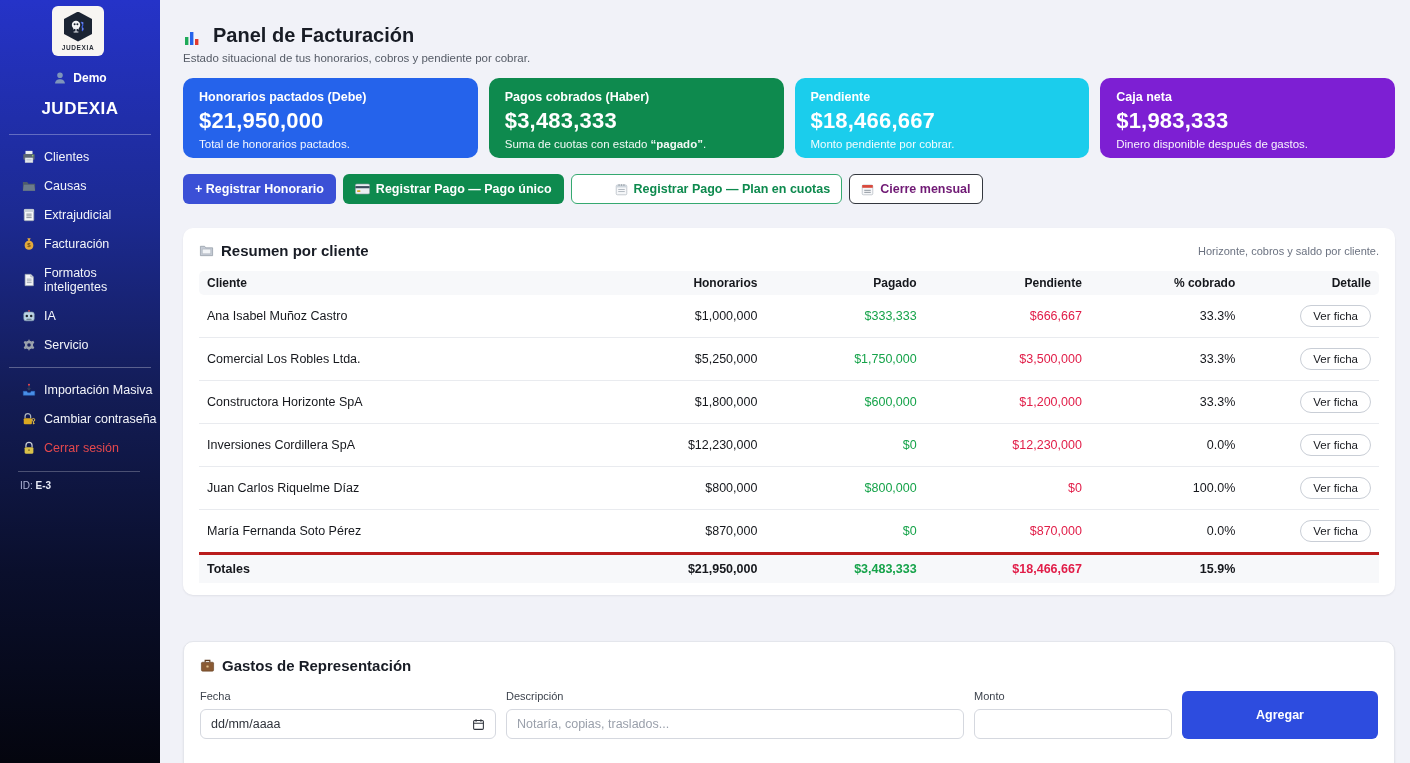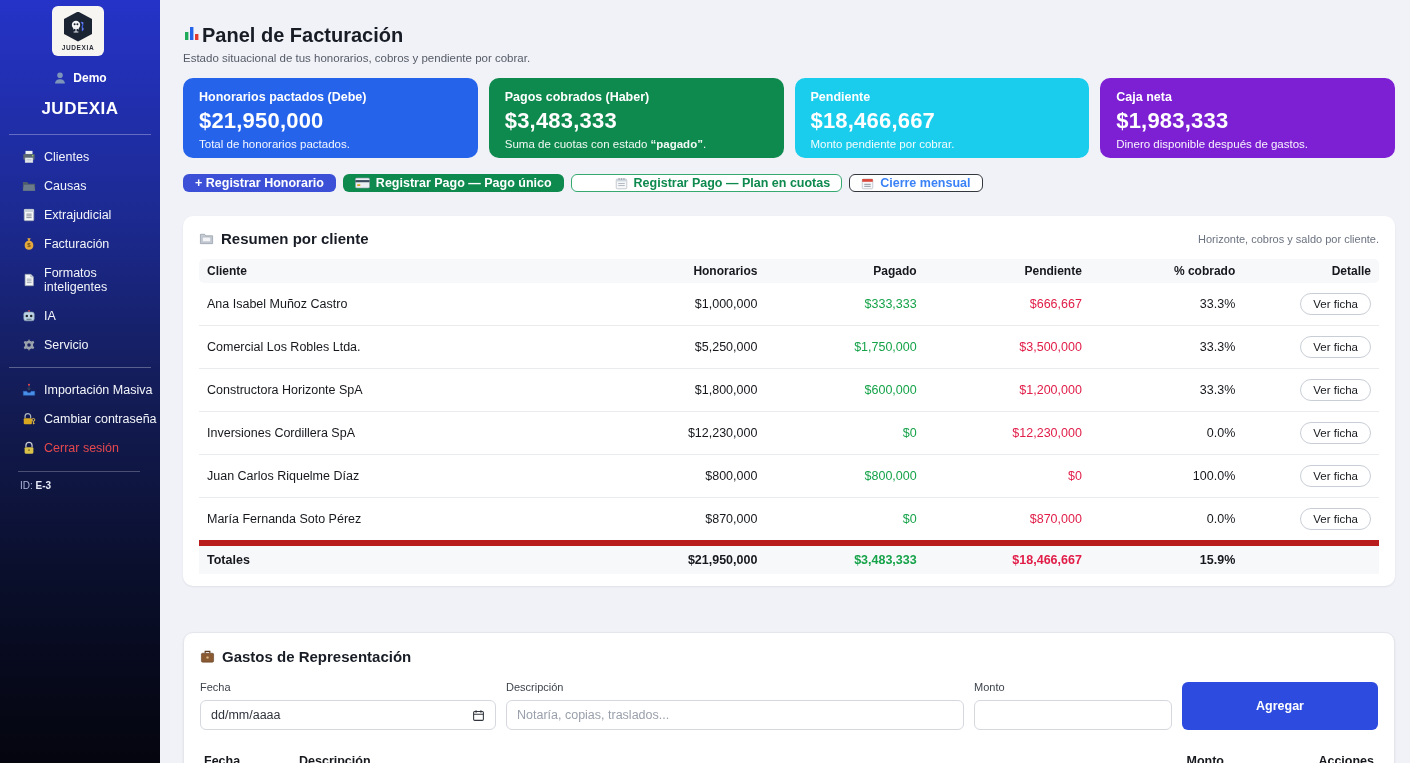--- a/index.html
+++ b/index.html
@@ -24,58 +24,58 @@
     font-weight:500; cursor:pointer; color:#f3f5fa; }
   .nav-item.logout { color:#e5484d; }
   .id-divider { border:none; border-top:1px solid rgba(255,255,255,.25); margin:16px 20px 0 18px; }
   .id-row { margin:8px 0 0 20px; font-size:10px; color:#aeb4d6; }
   .id-row b { color:#e8ebf7; }
   .icon { display:inline-flex; flex:0 0 auto; }
 
   
   .main { flex:1; padding:24px 15px 0 23px; }
   .content { width:1212px; }
-  .page-title { display:flex; align-items:flex-start; gap:1px; font-size:20px; font-weight:bold; color:#181c25; }
+  .page-title { display:flex; align-items:flex-end; gap:12px; font-size:20px; font-weight:bold; color:#181c25; }
   .page-subtitle { font-size:11.5px; color:#555b66; margin-top:5px; }
 
   .cards { display:grid; grid-template-columns:repeat(4,1fr); gap:11px; margin-top:14px; }
   .card { border-radius:10px; color:#fff; padding:12px 16px; height:80px; }
   .card-blue   { background:#2563eb; }
   .card-green  { background:#0e8a4e; }
   .card-cyan   { background:#1bcdec; }
   .card-purple { background:#7d1fd3; }
   .card-label { font-size:12.5px; font-weight:bold; }
   .card-value { font-size:22px; font-weight:bold; margin-top:4px; letter-spacing:.2px; }
   .card-caption { font-size:11.5px; margin-top:4px; opacity:.95; }
 
   .actions { display:flex; gap:7px; margin-top:16px; }
-  .btn { display:inline-flex; align-items:center; gap:6px; height:18px; padding:0 11px;
+  .btn { display:inline-flex; align-items:center; gap:6px; height:30px; padding:0 11px;
     border-radius:6px; font-size:12.5px; font-weight:bold; cursor:pointer; border:1px solid transparent;
     font-family:"Liberation Sans", sans-serif; }
   .btn-indigo { background:#3b50d6; color:#fff; }
   .btn-green  { background:#0e8a4e; color:#fff; }
   .btn-green-outline { background:#fff; color:#0e8a4e; border-color:#35a970;padding-left:43px; }
-  .btn-dark-outline  { background:#fff; color:#3b82f6; border-color:#33373e; font-weight:600; }
+  .btn-dark-outline  { background:#fff; color:#701a75; border-color:#33373e; font-weight:600; }
 
   .panel { background:#fff; border-radius:10px; box-shadow:0 1px 2px rgba(20,24,40,.08); }
   .panel-summary { margin-top:24px; padding:14px 16px 12px; }
   .panel-head { display:flex; align-items:center; justify-content:space-between; }
   .panel-title { display:flex; align-items:center; gap:7px; font-size:15px; font-weight:bold; color:#181c25; }
   .panel-note { font-size:11px; color:#6b7280; }
 
   table { width:100%; border-collapse:collapse; }
   .sum-table { margin-top:12px; font-size:12.5px; color:#16181d; }
   .sum-table thead th { background:#f7f8fa; font-weight:bold; font-size:12px; padding:5px 8px; text-align:right; }
   .sum-table thead th:first-child { text-align:left; border-radius:5px 0 0 5px; }
   .sum-table thead th:last-child { border-radius:0 5px 5px 0; }
   .sum-table tbody td { padding:10px 8px; border-top:1px solid #e9ebef; text-align:right; }
   .sum-table tbody tr:first-child td { border-top:none; }
   .sum-table tbody td:first-child { text-align:left;margin-left:20px; }
   .sum-table tfoot td { background:#f7f8fa; font-weight:bold; padding:7px 8px; text-align:right;
-    border-top:6px solid #b91c1c; }
+    border-top:3px solid #b91c1c; }
   .sum-table tfoot td:first-child { text-align:left; }
   .pos { color:#16a34a; font-weight:500; }
   .neg { color:#e11d48; font-weight:500; }
   tfoot .pos, tfoot .neg { font-weight:bold; }
   .col-client{width:34%;} .col-hon{width:14%;} .col-pag{width:13.5%;} .col-pen{width:14%;} .col-pct{width:13%;} .col-det{width:11.5%;}
   .btn-pill { background:#fff; border:1px solid #c9ced6; border-radius:14px; padding:4px 12px;
     font-size:11.5px; color:#16181d; cursor:pointer; font-family:"Liberation Sans", sans-serif; }
 
   .panel-expenses { margin-top:46px; padding:15px 16px 18px; border:1px solid #e4e6ec; }
   .exp-form { display:grid; grid-template-columns:296px 1fr 198px 196px; gap:10px; margin-top:16px; align-items:end; }

